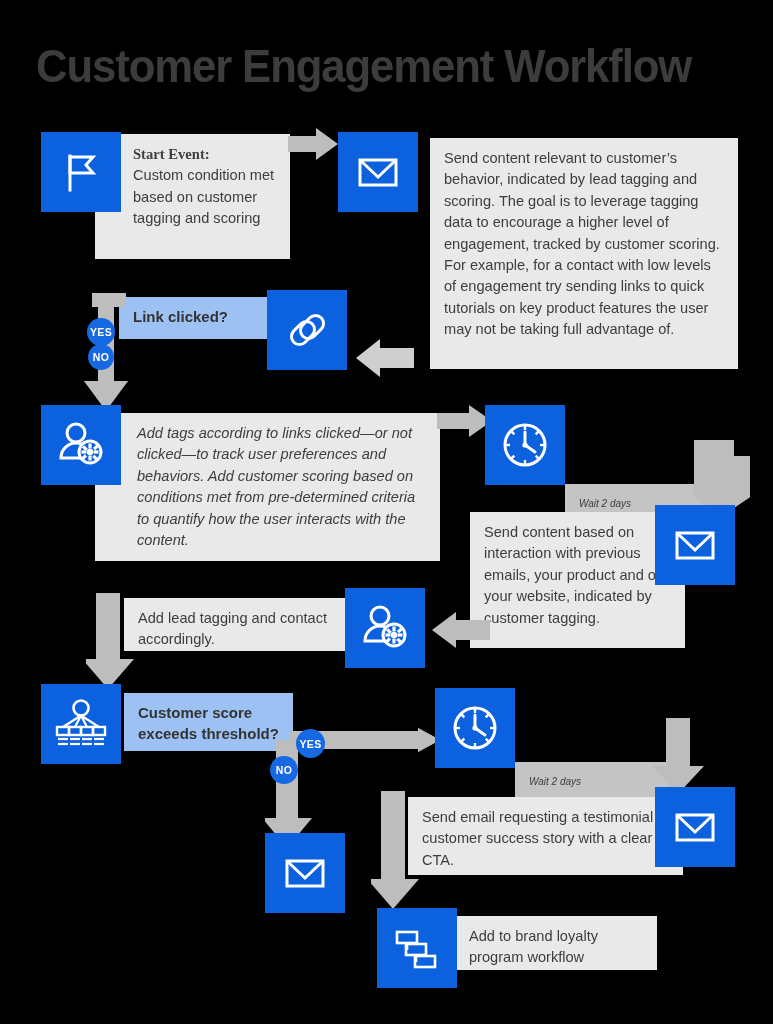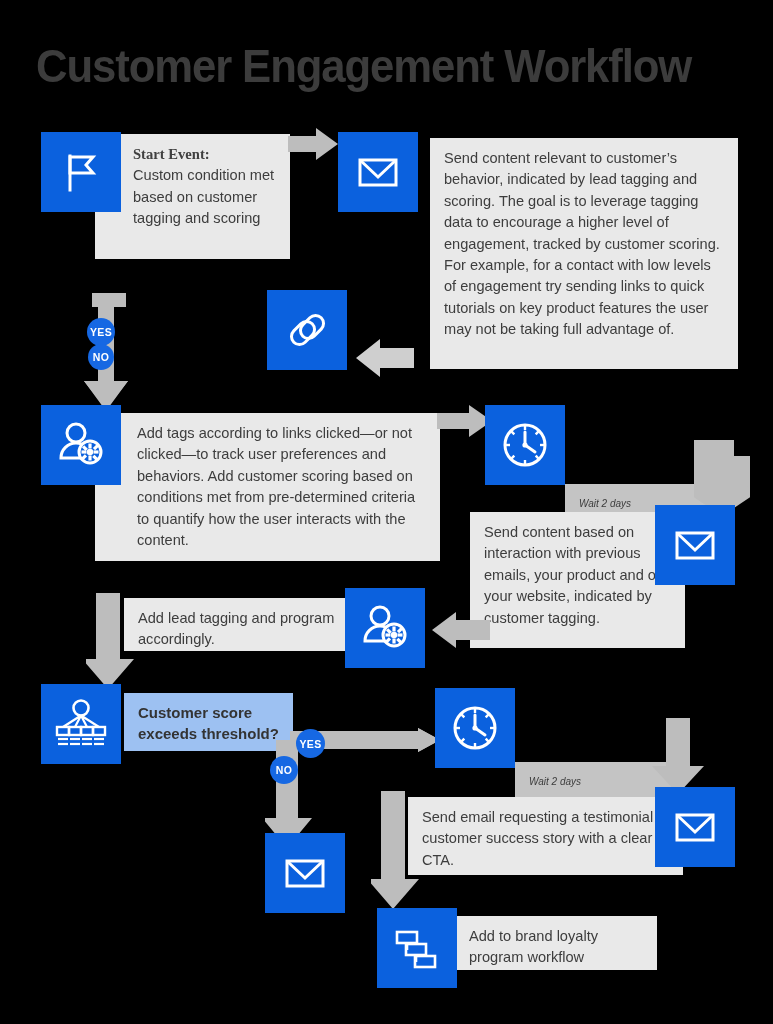--- a/index.html
+++ b/index.html
@@ -148,36 +148,39 @@
   </div>
 
   <div class="arrow" style="left:84px; top:293px; width:56px; height:118px;">
     <svg width="56" height="118" viewBox="0 0 56 118">
       <path d="M8 0 L42 0 L42 14 L30 14 L30 88 L44 88 L22 118 L0 88 L14 88 L14 14 L8 14 Z" fill="#bdbdbd"></path>
       <rect x="8" y="0" width="34" height="14" fill="#bdbdbd"></rect>
       <polygon points="14,14 30,14 30,88 44,88 22,116 0,88 14,88" fill="#bdbdbd"></polygon>
     </svg>
   </div>
 
+  <div class="dec-box" style="left:119px; top:297px; width:151px; height:42px;">
+    <span>Link clicked?</span>
+  </div>
 
   <div class="icon-box" style="left:267px; top:290px; width:80px; height:80px;">
     <span>
       <svg width="50" height="50" viewBox="0 0 50 50">
         <g stroke="#fff" stroke-width="3" fill="none" stroke-linecap="round">
           <rect x="8" y="20" width="26" height="16" rx="8" transform="rotate(-45 21 28)"></rect>
           <rect x="17" y="14" width="26" height="16" rx="8" transform="rotate(-45 30 22)"></rect>
         </g>
       </svg>
     </span>
   </div>
 
   <div class="badge" style="left:87px; top:318px; width:28px; height:28px;">YES</div>
   <div class="badge" style="left:88px; top:344px; width:26px; height:26px;">NO</div>
 
-  <div class="text-box" style="left:95px; top:413px; width:345px; height:148px; padding-left:42px;">
+  <div class="text-box" style="left:95px; top:413px; width:345px; height:148px; padding-left:42px;font-style:italic;">
     <span>Add tags according to links clicked—or not clicked—to track user preferences and behaviors. Add customer scoring based on conditions met from pre-determined criteria to quantify how the user interacts with the content.</span>
   </div>
 
   <div class="icon-box" style="left:41px; top:405px; width:80px; height:80px;">
     <span>
       <svg width="52" height="52" viewBox="0 0 52 52">
         <circle cx="21" cy="14" r="9" stroke="#fff" stroke-width="3" fill="none"></circle>
         <path d="M6 39 a15 15 0 0 1 30 0 Z" stroke="#fff" stroke-width="3" fill="none"></path>
         <circle cx="35" cy="33" r="11" fill="#0b61de" stroke="#fff" stroke-width="3"></circle>
         <g fill="#fff">
@@ -268,21 +271,21 @@
           <rect x="28.3" y="26.6" width="3.2" height="5" transform="rotate(-45 29.9 29.1)"></rect>
           <rect x="38.5" y="36.2" width="3.2" height="5" transform="rotate(-45 40.1 38.7)"></rect>
           <rect x="38.3" y="26.8" width="5" height="3.2" transform="rotate(-45 40.8 28.4)"></rect>
           <rect x="26.7" y="36.6" width="5" height="3.2" transform="rotate(-45 29.2 38.2)"></rect>
         </g>
       </svg>
     </span>
   </div>
 
   <div class="text-box" style="left:124px; top:598px; width:235px; height:53px;">
-    <span>Add lead tagging and program accordingly.</span>
+    <span>Add lead tagging and contact accordingly.</span>
   </div>
 
   <div class="arrow" style="left:86px; top:593px; width:52px; height:98px;">
     <svg width="52" height="98" viewBox="0 0 52 98">
       <polygon points="10,0 34,0 34,66 48,66 22,96 -4,66 10,66" fill="#bdbdbd"></polygon>
     </svg>
   </div>
 
   <div class="icon-box" style="left:41px; top:684px; width:80px; height:80px;">
     <span>

